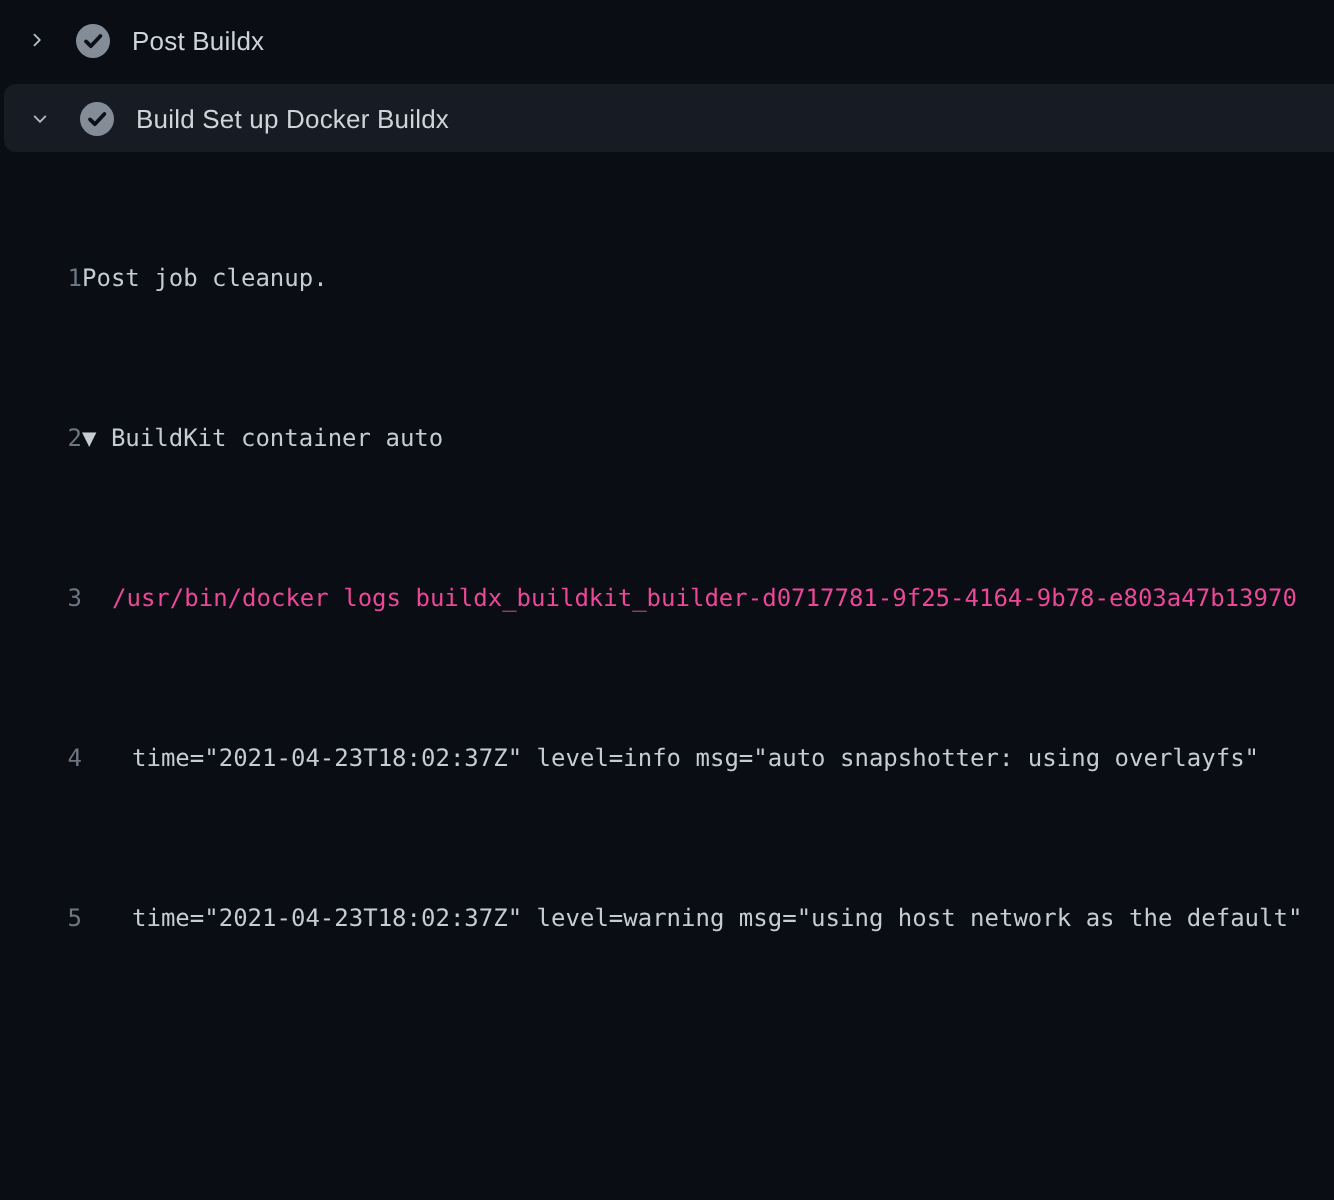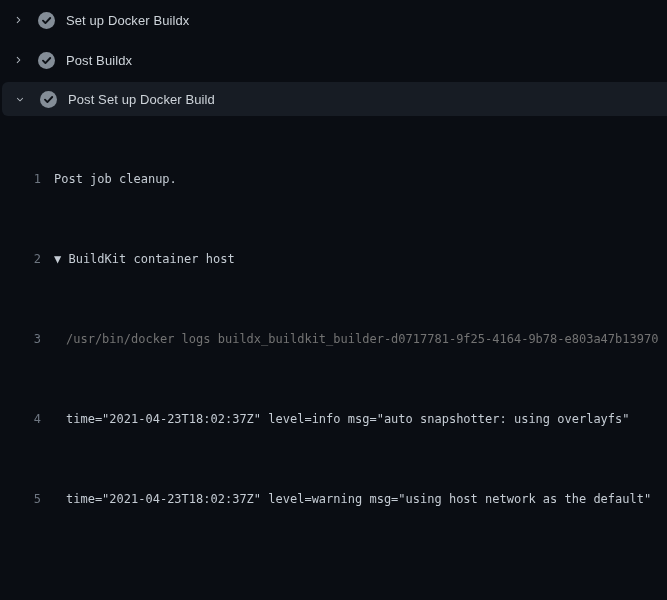--- a/index.html
+++ b/index.html
@@ -53,42 +53,28 @@
   .log-row { height:20px; white-space:pre; overflow:hidden; }
   .ln {
     display:inline-block;
     width:41px;
     text-align:right;
     color:#6e7681;
     cursor:pointer;
     vertical-align:top;
   }
   .lt { color:#c5ccd4; vertical-align:top; }
-  .log-row.group .lt { margin-left:13px; }
-  .log-row.cmd .lt { margin-left:25px; color:#737373; }
+  .log-row.group .lt { }
+  .log-row.cmd .lt { margin-left:15px; color:#ec4899; }
   .log-row.log .lt { margin-left:25px; }
 </style>
 </head>
 <body>
 
 <div class="steps">
-  <div class="step-row">
-    <span class="chev-box">
-      <svg width="10" height="10" viewBox="0 0 16 16" fill="currentColor">
-        <path d="M6.22 3.22a.75.75 0 0 1 1.06 0l4.25 4.25a.75.75 0 0 1 0 1.06l-4.25 4.25a.75.75 0 0 1-1.06-1.06L9.94 8 6.22 4.28a.75.75 0 0 1 0-1.06Z"></path>
-      </svg>
-    </span>
-    <span class="check-box">
-      <svg width="17" height="17" viewBox="0 0 17 17">
-        <circle cx="8.5" cy="8.5" r="8.5" fill="#848d97"></circle>
-        <path d="M5 8.7 l2.4 2.4 L12.2 6" stroke="#0d1117" stroke-width="1.9" fill="none" stroke-linecap="round" stroke-linejoin="round"></path>
-      </svg>
-    </span>
-    <span class="step-label">Set up Docker Buildx</span>
-  </div>
 
 
   <div class="step-row">
     <span class="chev-box">
       <svg width="10" height="10" viewBox="0 0 16 16" fill="currentColor">
         <path d="M6.22 3.22a.75.75 0 0 1 1.06 0l4.25 4.25a.75.75 0 0 1 0 1.06l-4.25 4.25a.75.75 0 0 1-1.06-1.06L9.94 8 6.22 4.28a.75.75 0 0 1 0-1.06Z"></path>
       </svg>
     </span>
     <span class="check-box">
       <svg width="17" height="17" viewBox="0 0 17 17">
@@ -104,27 +90,27 @@
       <svg width="10" height="10" viewBox="0 0 16 16" fill="currentColor">
         <path d="M6.22 3.22a.75.75 0 0 1 1.06 0l4.25 4.25a.75.75 0 0 1 0 1.06l-4.25 4.25a.75.75 0 0 1-1.06-1.06L9.94 8 6.22 4.28a.75.75 0 0 1 0-1.06Z"></path>
       </svg>
     </span>
     <span class="check-box">
       <svg width="17" height="17" viewBox="0 0 17 17">
         <circle cx="8.5" cy="8.5" r="8.5" fill="#848d97"></circle>
         <path d="M5 8.7 l2.4 2.4 L12.2 6" stroke="#0d1117" stroke-width="1.9" fill="none" stroke-linecap="round" stroke-linejoin="round"></path>
       </svg>
     </span>
-    <span class="step-label">Post Set up Docker Build</span>
+    <span class="step-label">Build Set up Docker Buildx</span>
   </div>
 </div>
 <div class="log-area">
   <div class="log-row group"><span class="ln">1</span><span class="lt">Post job cleanup.</span></div>
 
-  <div class="log-row group"><span class="ln">2</span><span class="lt">▼ BuildKit container host</span></div>
+  <div class="log-row group"><span class="ln">2</span><span class="lt">▼ BuildKit container auto</span></div>
 
   <div class="log-row cmd"><span class="ln">3</span><span class="lt">/usr/bin/docker logs buildx_buildkit_builder-d0717781-9f25-4164-9b78-e803a47b13970</span></div>
 
   <div class="log-row log"><span class="ln">4</span><span class="lt">time="2021-04-23T18:02:37Z" level=info msg="auto snapshotter: using overlayfs"</span></div>
 
   <div class="log-row log"><span class="ln">5</span><span class="lt">time="2021-04-23T18:02:37Z" level=warning msg="using host network as the default"</span></div>
 
   
 
   

